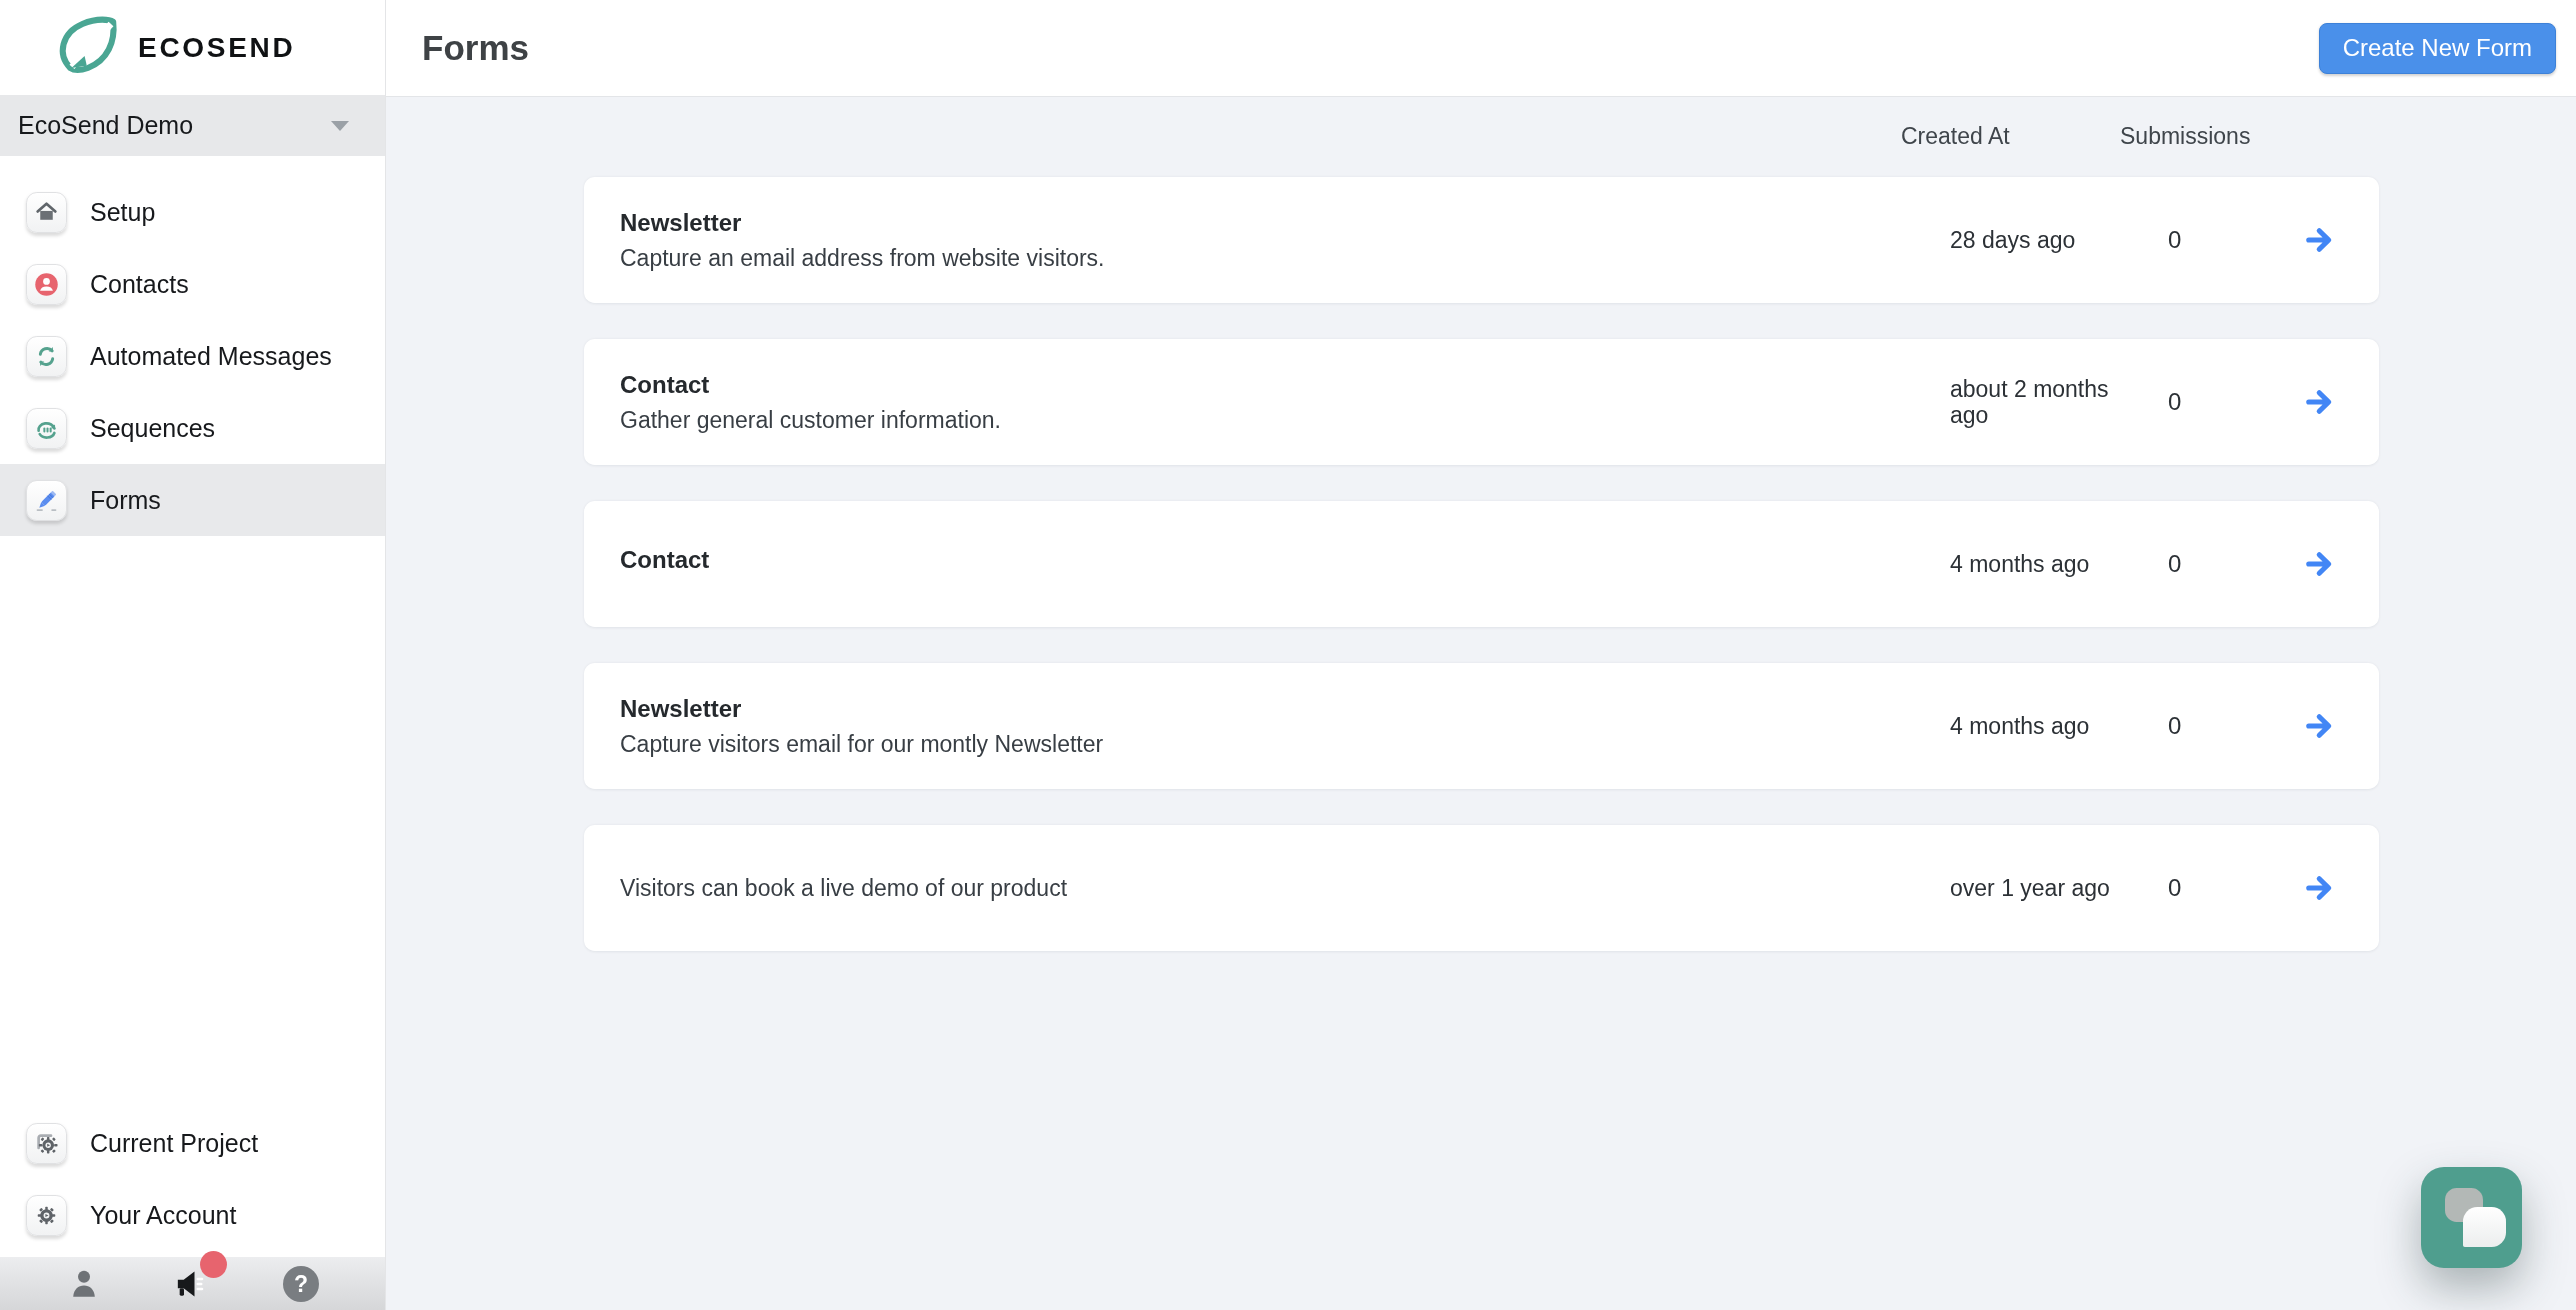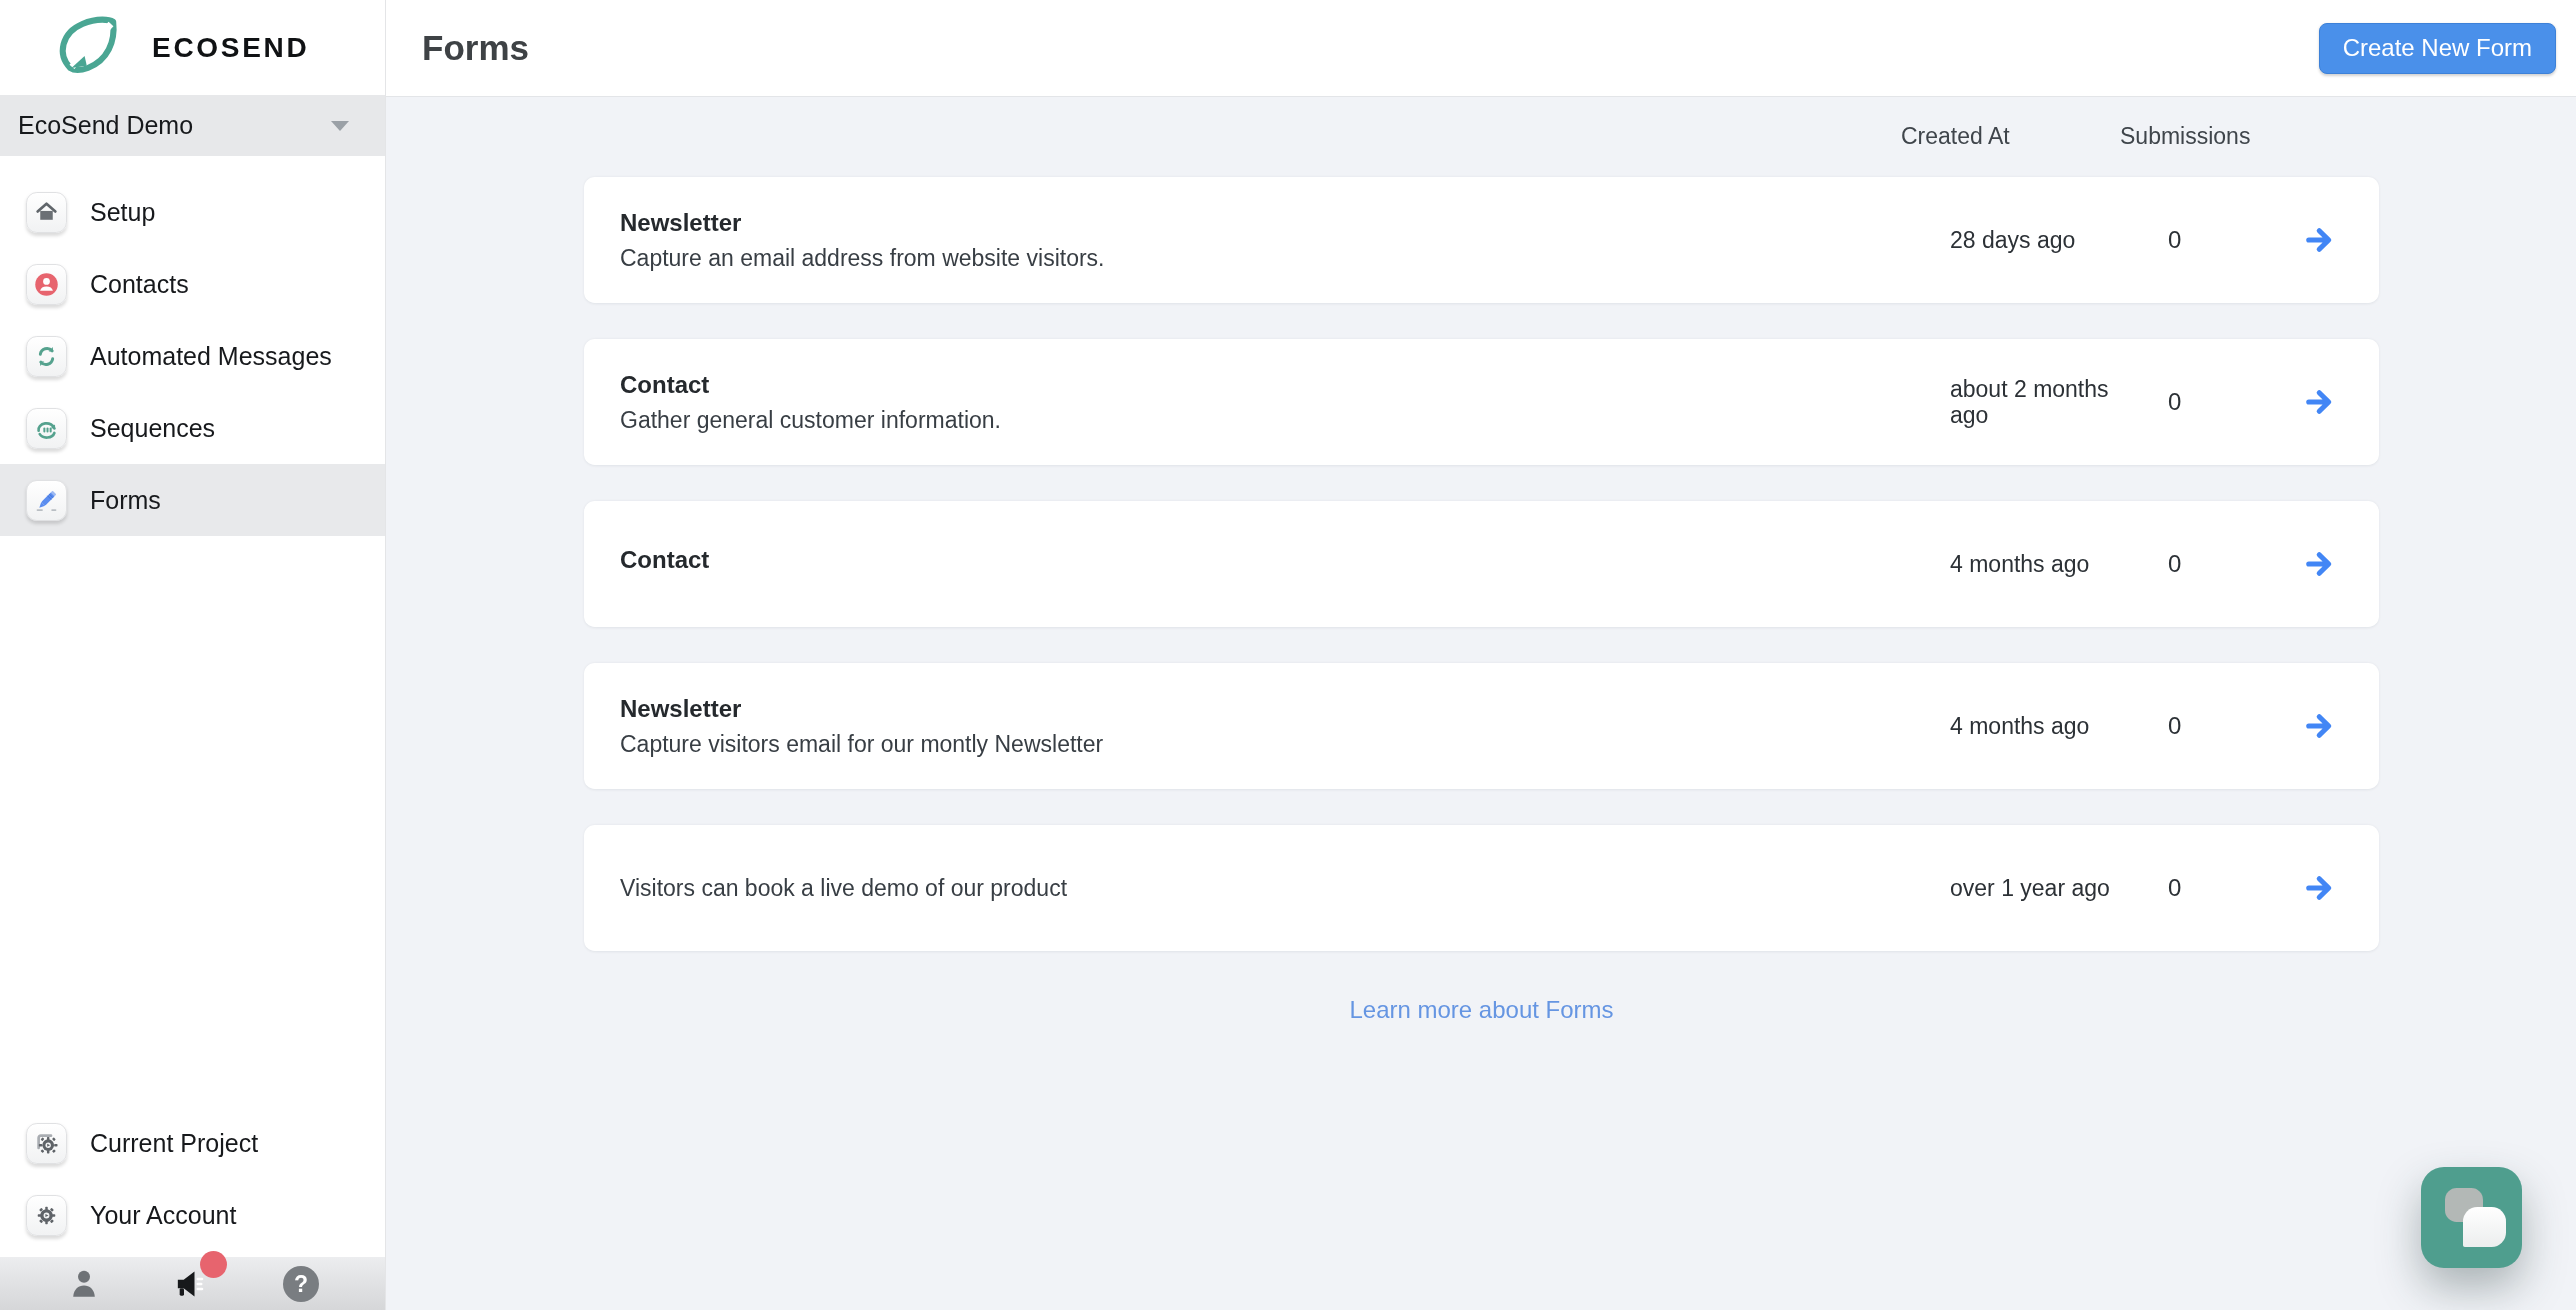--- a/index.html
+++ b/index.html
@@ -10,21 +10,21 @@
     color:#17191c;
   }
   .app { display:flex; width:100%; height:100%; }
 
   
   .sidebar {
     width:386px; min-width:386px; height:100%;
     background:#ffffff; border-right:1.8px solid #e4e5e7;
     display:flex; flex-direction:column;
   }
-  .logo-row { height:95px; display:flex; align-items:center; padding-left:56px; gap:30px; }
+  .logo-row { height:95px; display:flex; align-items:center; padding-left:56px; gap:16px; }
   .wordmark { font-size:28px; font-weight:900; letter-spacing:2.7px; color:#101214; }
   .project-switcher {
     height:61px; background:#e7e8ea;
     display:flex; align-items:center; justify-content:space-between;
     padding:0 36px 0 18px; font-size:25px; font-weight:500; color:#17191c; cursor:pointer;
   }
   .chevron-down { width:0; height:0; border-left:9px solid transparent; border-right:9px solid transparent; border-top:10px solid #9aa0a6; }
   .nav { margin-top:20px; display:flex; flex-direction:column; }
   .nav-item { height:72px; display:flex; align-items:center; gap:23px; padding-left:26px; font-size:25px; cursor:pointer; }
   .nav-item.active { background:#e8e9eb; }
@@ -321,23 +321,20 @@
     <div class="row-created">over 1 year ago</div>
     <div class="row-subs">0</div>
     <div class="row-arrow">
       <svg width="36" height="36" viewBox="0 0 24 24">
         <path d="M4.5 12 h12.5 M11.5 5.8 L17.8 12 L11.5 18.2" fill="none" stroke="#4286f5" stroke-width="3.4" stroke-linecap="round" stroke-linejoin="round"></path>
       </svg>
     </div>
   </div>
 </div>
 
-        <div class="learn-link">
-          <span>Learn more about Forms</span>
-        </div>
       </div>
     </section>
   </main>
 </div>
 
 <div class="chat-widget">
   <span class="bubble-back"></span>
   <span class="bubble-front"></span>
 </div>
 

